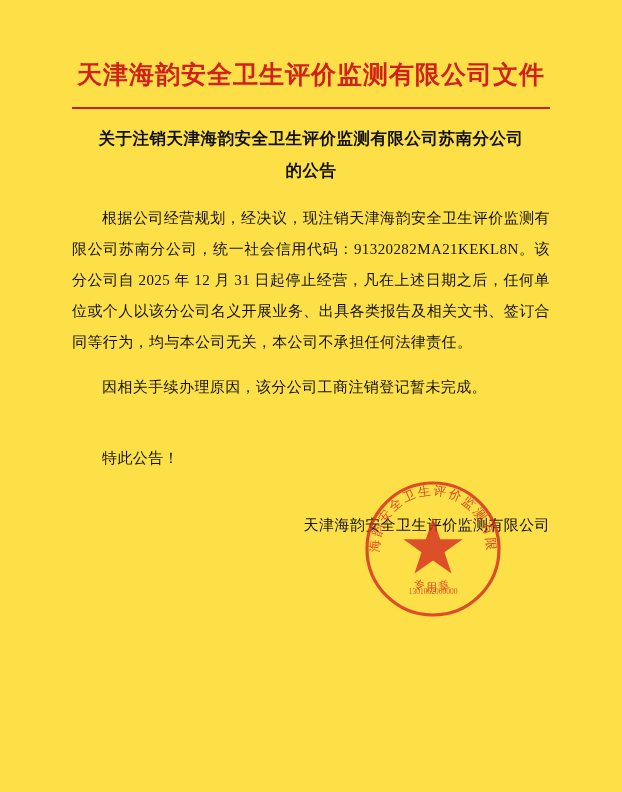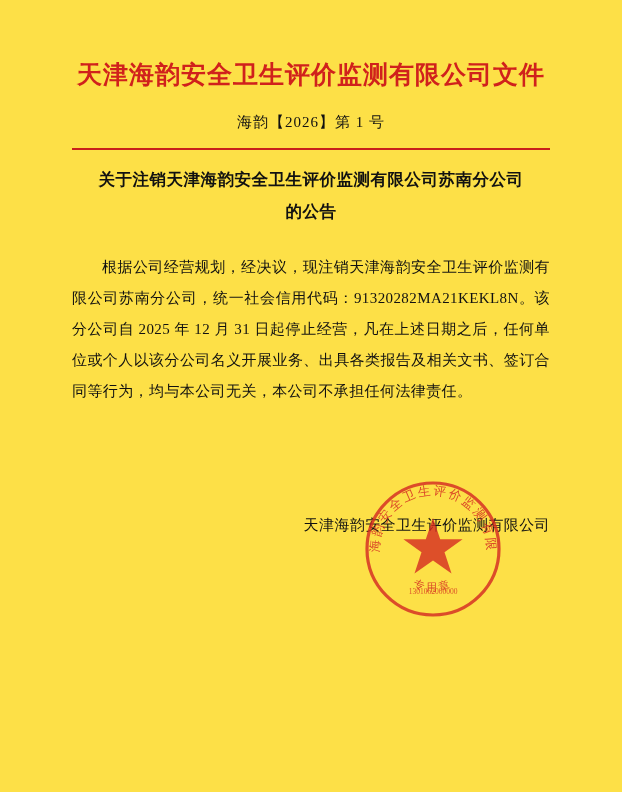--- a/index.html
+++ b/index.html
@@ -57,21 +57,21 @@
     font-size: 16.5px;
     font-weight: bold;
     color: #111;
     line-height: 32px;
     letter-spacing: 0.5px;
   }
   .subject .line2 {
     display: block;
   }
   .body-para {
-    margin-top: 24px;
+    margin-top: 16px;
     font-size: 15px;
     line-height: 31px;
     color: #111;
     text-align: justify;
     text-justify: inter-ideograph;
     text-indent: 2em;
     letter-spacing: 0.4px;
   }
   .body-para.second {
     margin-top: 14px;
@@ -112,34 +112,33 @@
   }
 </style>
 </head>
 <body>
 
 <div class="page">
   <div class="doc-inner">
 
     <div class="doc-title">天津海韵安全卫生评价监测有限公司文件</div>
 
-    <div class="doc-number">
-      <span>海韵【</span><span class="num">2026</span><span>】第</span>&nbsp;<span class="num">1</span>&nbsp;<span>号</span>
-    </div>
 
     <div class="red-rule"></div>
 
     <div class="subject">
       <span>关于注销天津海韵安全卫生评价监测有限公司苏南分公司</span>
       <span class="line2">的公告</span>
     </div>
 
     <div class="body-para">根据公司经营规划，经决议，现注销天津海韵安全卫生评价监测有限公司苏南分公司，统一社会信用代码：91320282MA21KEKL8N。该分公司自 2025 年 12 月 31 日起停止经营，凡在上述日期之后，任何单位或个人以该分公司名义开展业务、出具各类报告及相关文书、签订合同等行为，均与本公司无关，本公司不承担任何法律责任。</div>
 
+    <div class="body-para second">因相关手续办理原因，该分公司工商注销登记暂未完成。</div>
 
+    <div class="notice-line">特此公告！</div>
 
     <div class="sign-block">
       <div>天津海韵安全卫生评价监测有限公司</div>
     </div>
 
     <div class="seal">
       <svg width="142" height="142" viewBox="0 0 142 142" xmlns="http://www.w3.org/2000/svg">
         <defs>
           <path id="ringpath" d="M 71,71 m -54,0 a 54,54 0 1,1 108,0" fill="none"></path>
           <path id="ringpath2" d="M 71,71 m -42,0 a 42,42 0 1,0 84,0" fill="none"></path>

